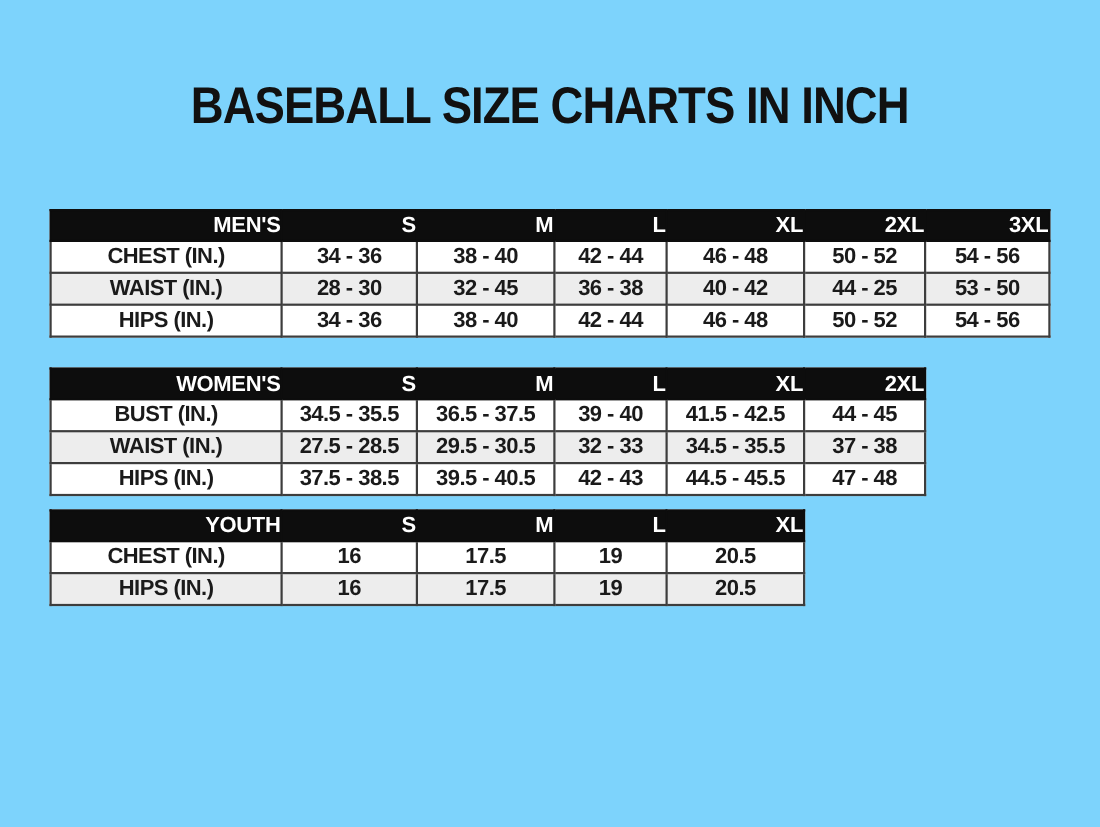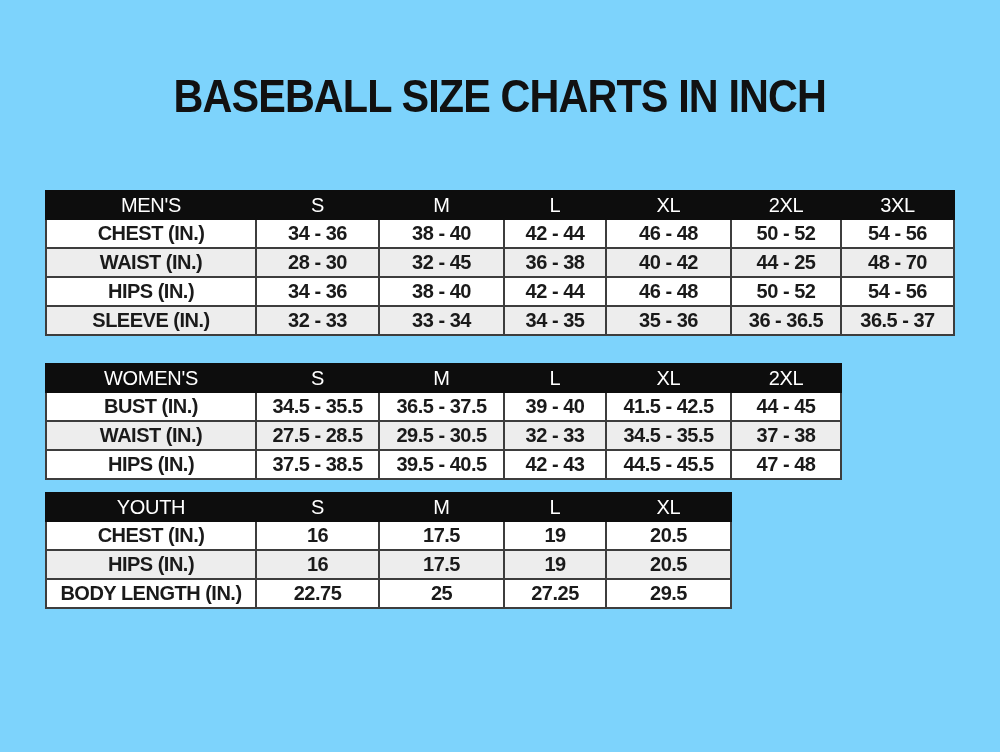--- a/index.html
+++ b/index.html
@@ -53,23 +53,23 @@
   col.c1 { width: 123px; }
   col.c2 { width: 125px; }
   col.c3 { width: 102px; }
   col.c4 { width: 125px; }
   col.c5 { width: 110px; }
   col.c6 { width: 113px; }
   table.size-table th {
     background: #0d0d0d;
     color: #ffffff;
     font-size: 20px;
-    font-weight: normal;
+    font-weight: bold;
     height: 26px;
-    text-align: center;
+    text-align: right;
     border: 2px solid #0d0d0d;
     padding: 0;
     letter-spacing: -0.3px;
   }
   table.size-table td {
     font-size: 20px;
     font-weight: bold;
     color: #1a1a1a;
     height: 27px;
     text-align: center;
@@ -121,39 +121,30 @@
             <td>50 - 52</td>
             <td>54 - 56</td>
           </tr>
           <tr>
             <td>WAIST (IN.)</td>
             <td>28 - 30</td>
             <td>32 - 45</td>
             <td>36 - 38</td>
             <td>40 - 42</td>
             <td>44 - 25</td>
-            <td>48 - 70</td>
+            <td>53 - 50</td>
           </tr>
           <tr>
             <td>HIPS (IN.)</td>
             <td>34 - 36</td>
             <td>38 - 40</td>
             <td>42 - 44</td>
             <td>46 - 48</td>
             <td>50 - 52</td>
             <td>54 - 56</td>
-          </tr>
-          <tr>
-            <td>SLEEVE (IN.)</td>
-            <td>32 - 33</td>
-            <td>33 - 34</td>
-            <td>34 - 35</td>
-            <td>35 - 36</td>
-            <td>36 - 36.5</td>
-            <td>36.5 - 37</td>
           </tr>
         </tbody>
       </table>
       <table class="size-table" id="womens-table">
         <colgroup>
           <col class="c0">
           <col class="c1">
           <col class="c2">
           <col class="c3">
           <col class="c4">
@@ -221,23 +212,16 @@
             <td>19</td>
             <td>20.5</td>
           </tr>
           <tr>
             <td>HIPS (IN.)</td>
             <td>16</td>
             <td>17.5</td>
             <td>19</td>
             <td>20.5</td>
           </tr>
-          <tr>
-            <td>BODY LENGTH (IN.)</td>
-            <td>22.75</td>
-            <td>25</td>
-            <td>27.25</td>
-            <td>29.5</td>
-          </tr>
         </tbody>
       </table>
     </div>
 </div>
 
 </body></html>

